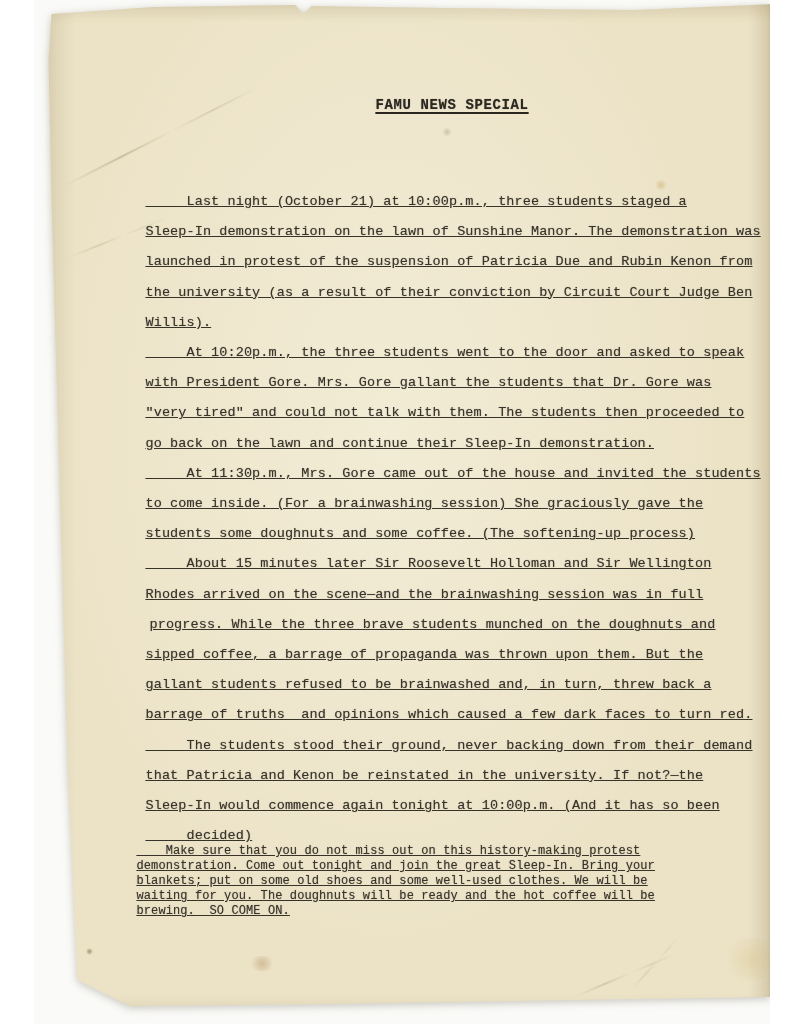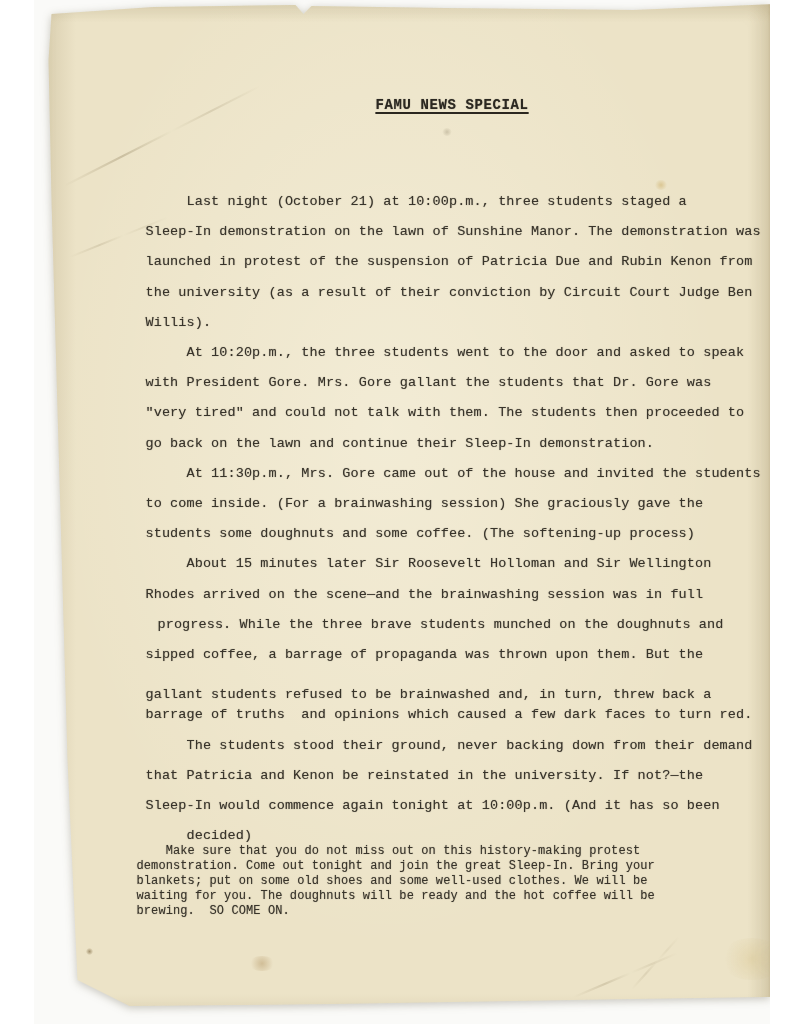--- a/index.html
+++ b/index.html
@@ -50,20 +50,21 @@
     text-underline-offset:3px;
     text-decoration-thickness:1.5px;
     text-shadow:0 0 1px rgba(38,35,28,.55);
     white-space:pre;
   }
   .line{
     position:absolute;white-space:pre;
     font-size:13.5px;line-height:1.15;letter-spacing:.1px;
     color:rgba(48,44,36,.93);
     text-shadow:0 0 1px rgba(48,44,36,.5);
+    text-decoration:underline;
   }
   .line.closing{font-size:12px;}
 </style>
 </head>
 <body>
 
 <div class="scan">
   <div class="paper-wrap">
     <div class="paper">
 
@@ -89,23 +90,23 @@
           <div class="line" style="left: 112px; top: 314.8px;">Willis).</div>
           <div class="line" style="left: 112px; top: 345px;">     At 10:20p.m., the three students went to the door and asked to speak</div>
           <div class="line" style="left: 112px; top: 375.2px;">with President Gore. Mrs. Gore gallant the students that Dr. Gore was</div>
           <div class="line" style="left: 112px; top: 405.4px;">"very tired" and could not talk with them. The students then proceeded to</div>
           <div class="line" style="left: 112px; top: 435.6px;">go back on the lawn and continue their Sleep-In demonstration.</div>
           <div class="line" style="left: 112px; top: 465.8px;">     At 11:30p.m., Mrs. Gore came out of the house and invited the students</div>
           <div class="line" style="left: 112px; top: 496px;">to come inside. (For a brainwashing session) She graciously gave the</div>
           <div class="line" style="left: 112px; top: 526.2px;">students some doughnuts and some coffee. (The softening-up process)</div>
           <div class="line" style="left: 112px; top: 556.4px;">     About 15 minutes later Sir Roosevelt Holloman and Sir Wellington</div>
           <div class="line" style="left: 112px; top: 586.6px;">Rhodes arrived on the scene—and the brainwashing session was in full</div>
-          <div class="line" style="left: 124px; top: 616.8px;">progress. While the three brave students munched on the doughnuts and</div>
+          <div class="line" style="left: 116px; top: 616.8px;">progress. While the three brave students munched on the doughnuts and</div>
           <div class="line" style="left: 112px; top: 647px; text-align: center;">sipped coffee, a barrage of propaganda was thrown upon them. But the</div>
-          <div class="line" style="left: 112px; top: 677.2px; margin-top: 10px;">gallant students refused to be brainwashed and, in turn, threw back a</div>
+          <div class="line" style="left: 112px; top: 677.2px;">gallant students refused to be brainwashed and, in turn, threw back a</div>
           <div class="line" style="left: 112px; top: 707.4px;">barrage of truths  and opinions which caused a few dark faces to turn red.</div>
           <div class="line" style="left: 112px; top: 737.6px;">     The students stood their ground, never backing down from their demand</div>
           <div class="line" style="left: 112px; top: 767.8px; text-align: right;">that Patricia and Kenon be reinstated in the university. If not?—the</div>
           <div class="line" style="left: 112px; top: 798px;">Sleep-In would commence again tonight at 10:00p.m. (And it has so been</div>
           <div class="line" style="left: 112px; top: 828.2px;">     decided)</div>
         </div>
       <div id="closing-lines">
           <div class="line closing" style="left: 103px; top: 845px;">    Make sure that you do not miss out on this history-making protest</div>
           <div class="line closing" style="left: 103px; top: 860.05px;">demonstration. Come out tonight and join the great Sleep-In. Bring your</div>
           <div class="line closing" style="left: 103px; top: 875.1px;">blankets; put on some old shoes and some well-used clothes. We will be</div>

